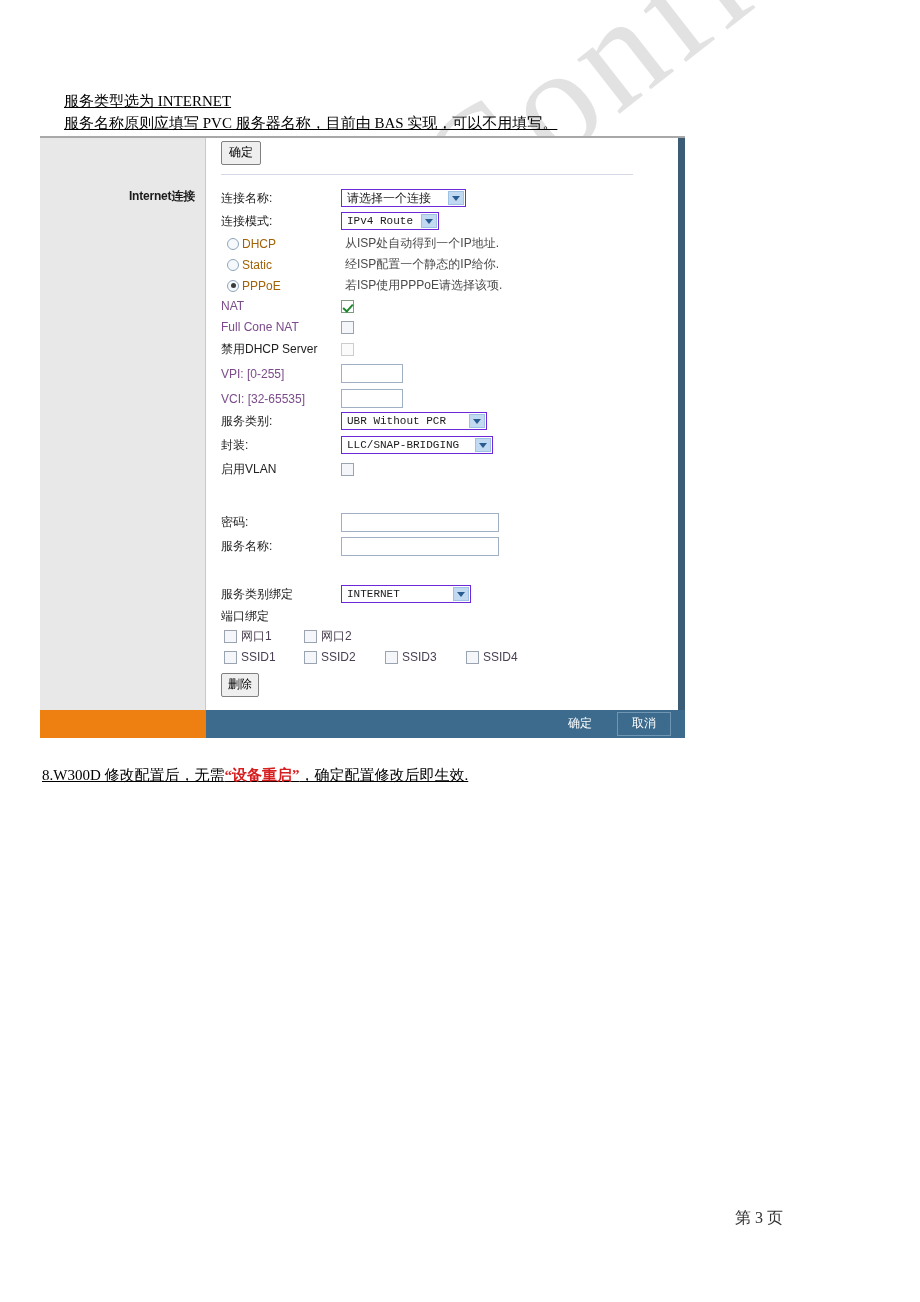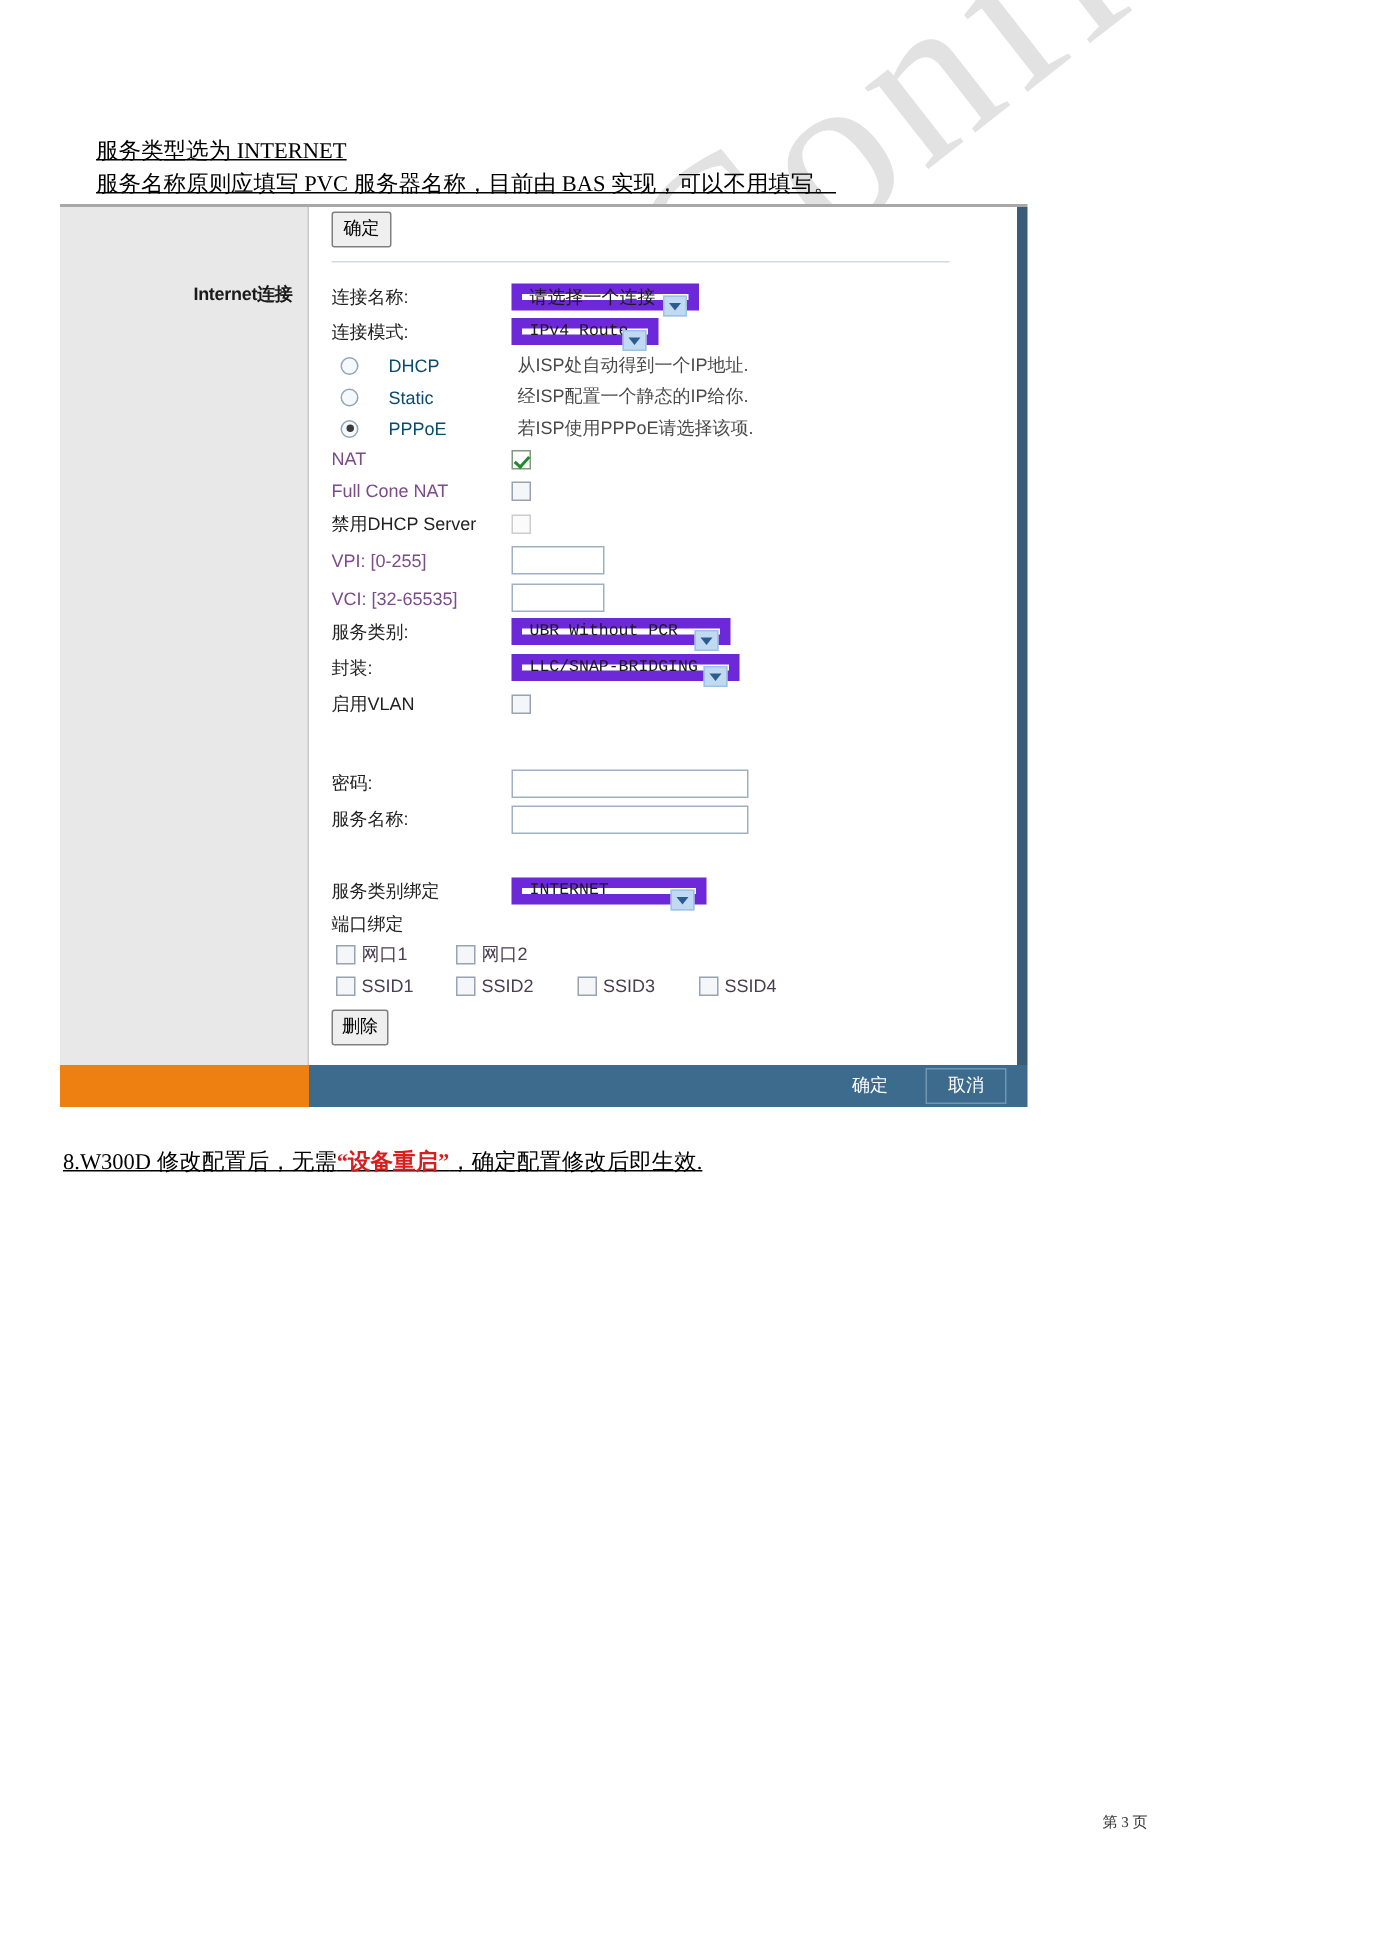--- a/index.html
+++ b/index.html
@@ -135,22 +135,22 @@
     width: 120px;
     color: #333333;
     font-size: 12px;
   }
   .flabel.violet { color: #7b4b8a; }
   .flabel.dark { color: #222222; }
   .flabel.radio {
     width: 120px;
     display: flex;
     align-items: center;
-    gap: 20px;
-    color: #0c4a6e;
+    gap: 3px;
+    color: #a16207;
   }
   .ck {
     width: 13px; height: 13px;
     border: 1px solid #9aa3b0;
     background: #f4f6f9;
     display: inline-block;
     box-sizing: border-box;
     position: relative;
     cursor: pointer;
   }
@@ -189,21 +189,21 @@
     color: #4a4a4a;
     font-size: 12px;
     margin-left: 4px;
   }
 
   
   .sel {
     position: relative;
     display: inline-flex;
     align-items: center;
-    border: 7px solid #6d28d9;
+    border: 1px solid #6d28d9;
     background: #ffffff;
     height: 18px;
     box-sizing: border-box;
     font-size: 12px;
     cursor: pointer;
   }
   .sel .txt {
     padding: 0 20px 0 5px;
     color: #1a1a1a;
     white-space: nowrap;
@@ -322,21 +322,21 @@
 
   
   #note-line { left: 42px; top: 765px; font-size: 15px; }
   .red-bold { color: #d81f1f; font-weight: bold; }
 
   #page-number {
     position: absolute;
     left: 735px;
     top: 1208px;
     font-family: "Liberation Serif", serif;
-    font-size: 10px;
+    font-size: 16px;
     color: #333;
   }
 </style>
 </head>
 <body>
 
 <div class="watermark">ZTE Confidential</div>
 
 <div class="page">
 

